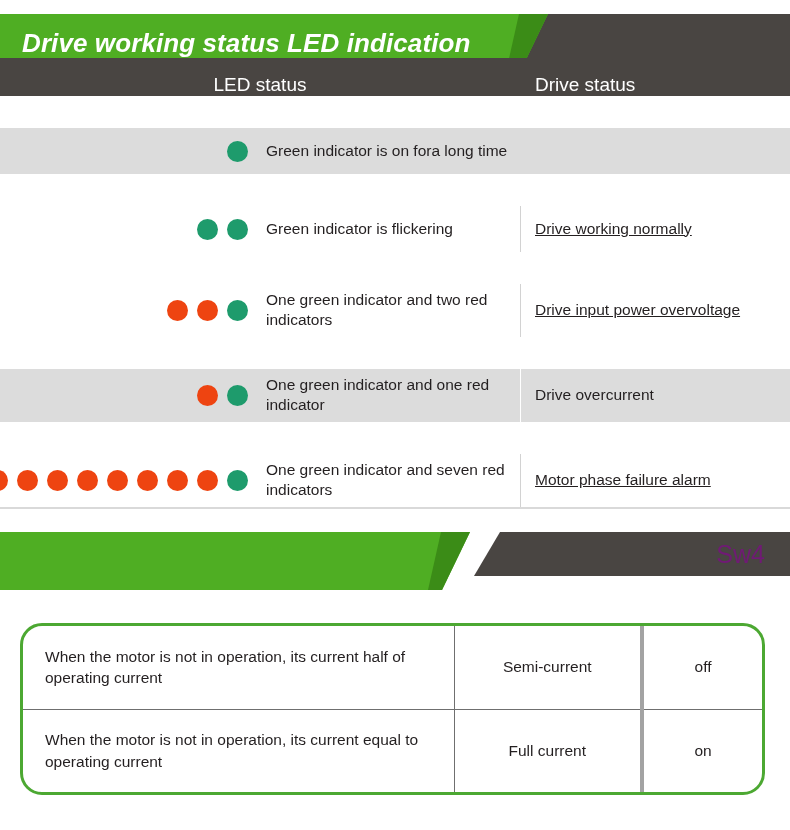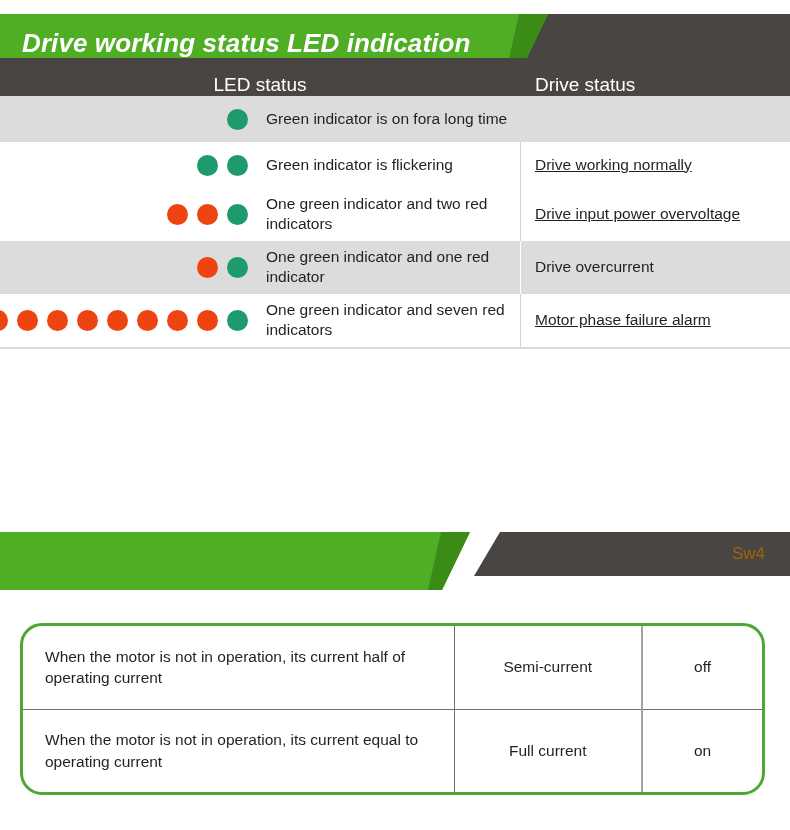--- a/index.html
+++ b/index.html
@@ -71,22 +71,22 @@
     white-space: nowrap;
     z-index: 3;
     text-align: right;
   }
   .banner-right-label {
     position: absolute;
     right: 25px;
     top: 14px;
     height: 44px;
     line-height: 44px;
-    color: #a16207;
-    font-size: 17px;
+    color: #701a75;
+    font-size: 25px;
     z-index: 3;
   }
 
   
   .led-head {
     position: relative;
     height: 38px;
     background: #494542;
     display: flex;
     align-items: flex-end;
@@ -111,20 +111,21 @@
     display: flex;
     align-items: center;
     padding-left: 13px;
     box-sizing: border-box;
   }
 
   .led-row {
     display: flex;
     align-items: stretch;
     min-height: 46px;
+    margin-top: 32px;
   }
   .led-row.shade { background: #dcdcdc; }
   .led-row.plain { background: #ffffff; }
 
   .led-cell-left {
     width: 520px;
     display: flex;
     align-items: center;
     box-sizing: border-box;
     padding: 6px 0;
@@ -211,21 +212,21 @@
   }
   .cur-desc {
     width: 431px;
     padding-left: 22px;
     padding-right: 14px;
     border-right: 1px solid #6f6f6f;
   }
   .cur-mode {
     width: 188px;
     text-align: center;
-    border-right: 2px solid #a3a3a3;
+    border-right: 4px solid #a3a3a3;
   }
   .cur-state {
     text-align: center;
   }
   .cur-table tr.first td {
     border-bottom: 1px solid #6f6f6f;
   }
 </style>
 </head>
 <body>

